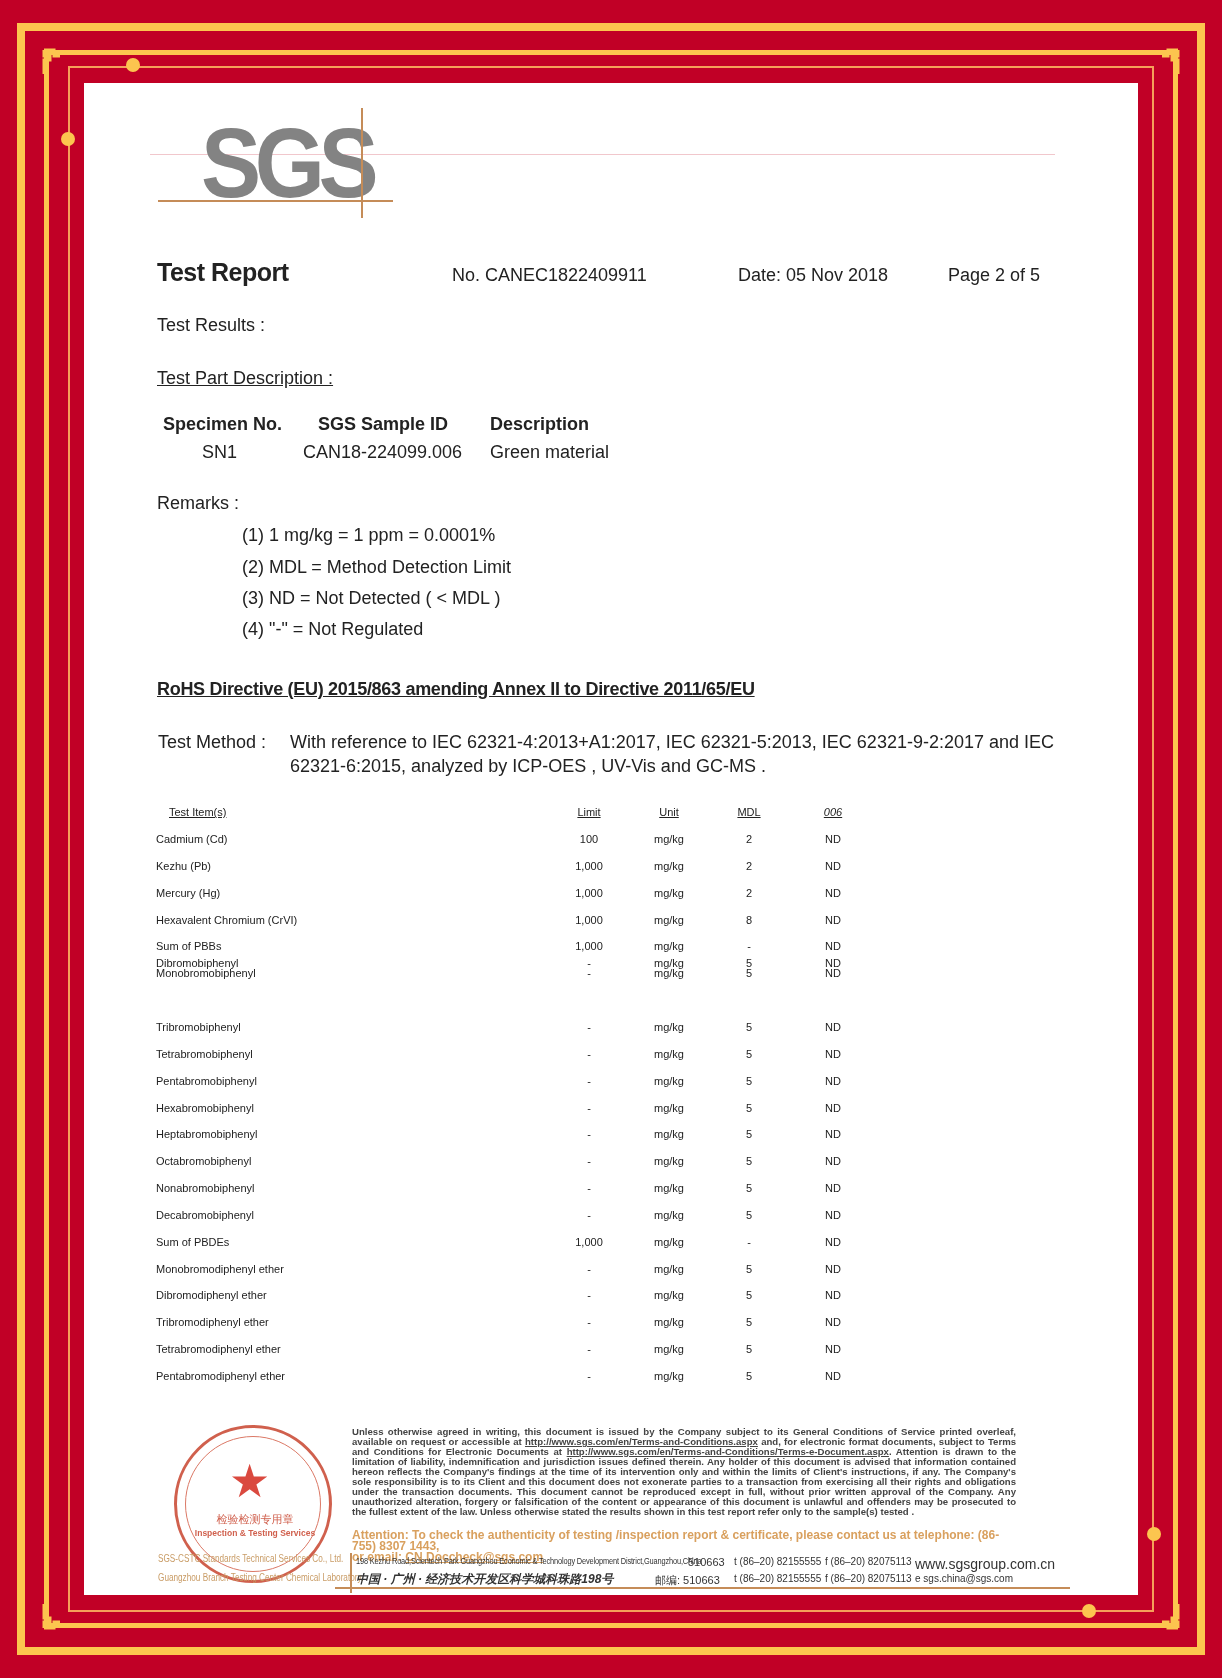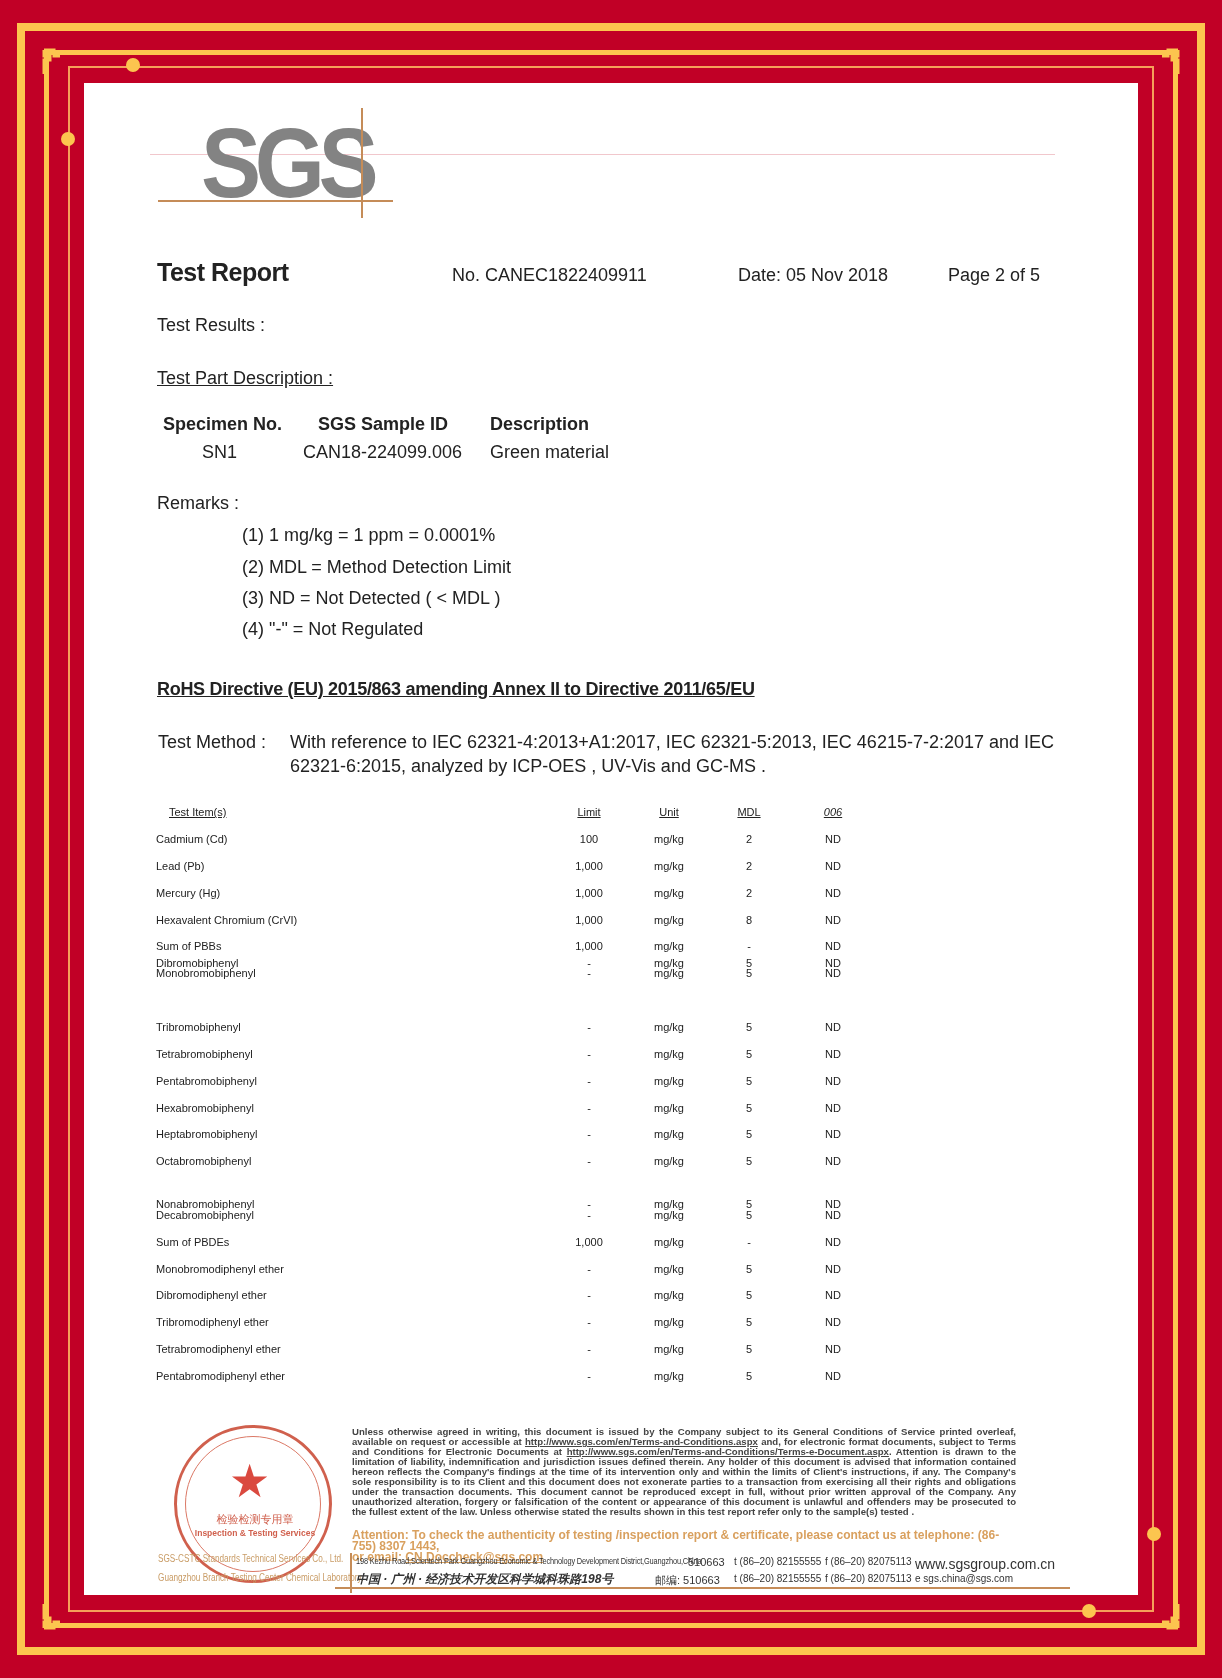--- a/index.html
+++ b/index.html
@@ -111,41 +111,41 @@
 
 <div class="abs t18" style="left:157px;top:493px">Remarks :</div>
 <div class="abs t18" style="left:242px;top:525px">(1) 1 mg/kg = 1 ppm = 0.0001%</div>
 <div class="abs t18" style="left:242px;top:557px">(2) MDL = Method Detection Limit</div>
 <div class="abs t18" style="left:242px;top:588px">(3) ND = Not Detected ( &lt; MDL )</div>
 <div class="abs t18" style="left:242px;top:619px">(4) "-" = Not Regulated</div>
 
 <div class="abs t18 bold ul" style="left:157px;top:679px;font-size:18px;letter-spacing:-0.3px">RoHS Directive (EU) 2015/863 amending Annex II to Directive 2011/65/EU</div>
 
 <div class="abs t18" style="left:158px;top:732px">Test Method :</div>
-<div class="abs t18" style="left:290px;top:732px">With reference to IEC 62321-4:2013+A1:2017, IEC 62321-5:2013,  IEC 46215-7-2:2017 and  IEC</div>
+<div class="abs t18" style="left:290px;top:732px">With reference to IEC 62321-4:2013+A1:2017, IEC 62321-5:2013,  IEC 62321-9-2:2017 and  IEC</div>
 <div class="abs t18" style="left:290px;top:756px">62321-6:2015, analyzed by ICP-OES , UV-Vis and GC-MS .</div>
 
 <div>
   <div class="table-row" style="top:806px">
     <span class="c-item ul" style="left:13px">Test Item(s)</span>
     <span class="c-limit ul">Limit</span>
     <span class="c-unit ul">Unit</span>
     <span class="c-mdl ul">MDL</span>
     <span class="c-res ul italic">006</span>
   </div>
   <div id="results-body">
       <div class="table-row" style="top: 833px;">
         <span class="c-item" style="left: 0px;">Cadmium (Cd)</span>
         <span class="c-limit">100</span>
         <span class="c-unit">mg/kg</span>
         <span class="c-mdl">2</span>
         <span class="c-res">ND</span>
       </div>
       <div class="table-row" style="top: 859.85px;">
-        <span class="c-item" style="left: 0px;">Lead (Pb)</span>
+        <span class="c-item" style="left: 0px;">Kezhu (Pb)</span>
         <span class="c-limit">1,000</span>
         <span class="c-unit">mg/kg</span>
         <span class="c-mdl">2</span>
         <span class="c-res">ND</span>
       </div>
       <div class="table-row" style="top: 886.7px;">
         <span class="c-item" style="left: 0px;">Mercury (Hg)</span>
         <span class="c-limit">1,000</span>
         <span class="c-unit">mg/kg</span>
         <span class="c-mdl">2</span>
@@ -214,21 +214,21 @@
         <span class="c-mdl">5</span>
         <span class="c-res">ND</span>
       </div>
       <div class="table-row" style="top: 1155.2px;">
         <span class="c-item" style="left: 0px;">Octabromobiphenyl</span>
         <span class="c-limit">-</span>
         <span class="c-unit">mg/kg</span>
         <span class="c-mdl">5</span>
         <span class="c-res">ND</span>
       </div>
-      <div class="table-row" style="top: 1182.05px; margin-top: 16px;">
+      <div class="table-row" style="top: 1182.05px;">
         <span class="c-item" style="left: 0px;">Nonabromobiphenyl</span>
         <span class="c-limit">-</span>
         <span class="c-unit">mg/kg</span>
         <span class="c-mdl">5</span>
         <span class="c-res">ND</span>
       </div>
       <div class="table-row" style="top: 1208.9px;">
         <span class="c-item" style="left: 0px;">Decabromobiphenyl</span>
         <span class="c-limit">-</span>
         <span class="c-unit">mg/kg</span>

